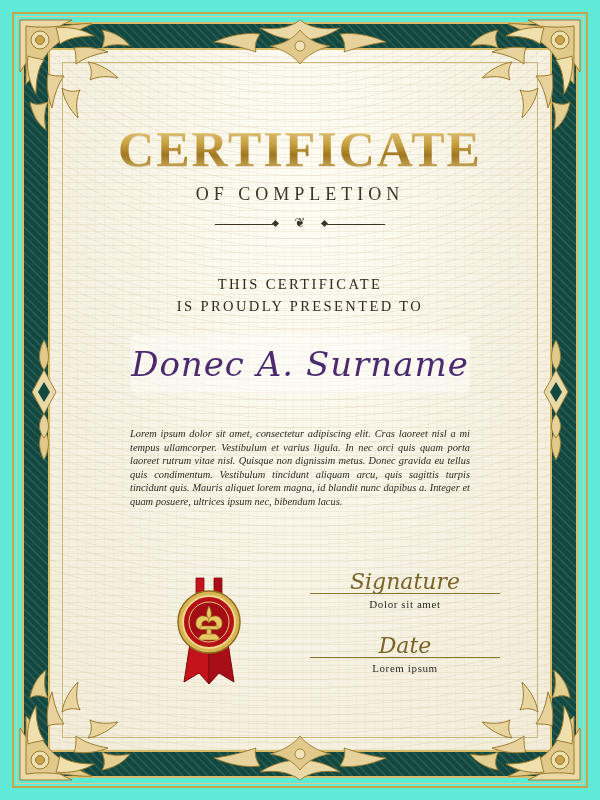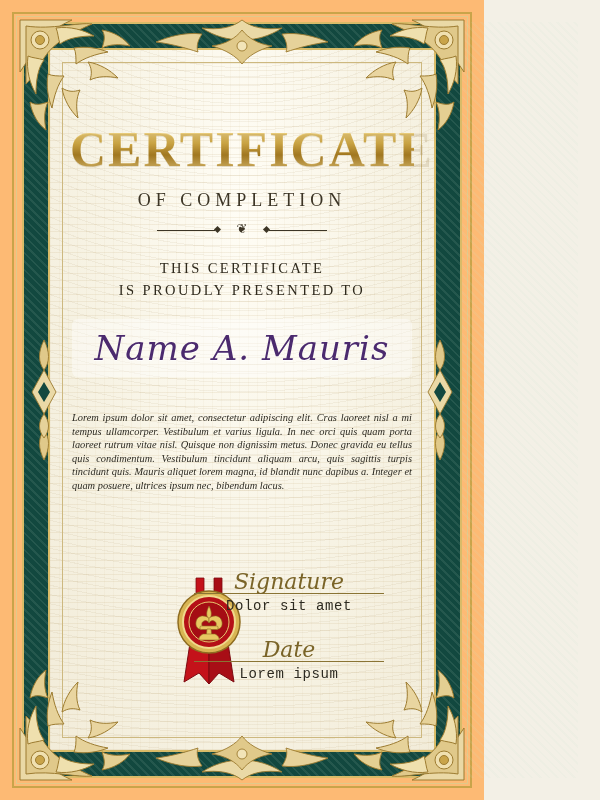--- a/index.html
+++ b/index.html
@@ -10,23 +10,23 @@
   body {
     width: 600px;
     height: 800px;
     overflow: hidden;
     font-family: "Liberation Serif", serif;
   }
 
   
   .page {
     position: relative;
-    width: 484px;
+    width: 600px;
     height: 800px;
-    background: #fdba74;
+    background: #5eead4;
   }
 
   
   .outer-keyline {
     position: absolute;
     left: 12px; top: 12px; right: 12px; bottom: 12px;
     border: 2px solid #c9a44a;
     box-sizing: border-box;
   }
   .outer-keyline2 {
@@ -144,21 +144,21 @@
     font-weight: bold;
     line-height: 1;
     background: linear-gradient(180deg, #f6e3a8 0%, #d8b14b 38%, #a87d22 62%, #e8cd82 100%);
     -webkit-background-clip: text;
     background-clip: text;
     color: transparent;
     text-shadow: 0 1px 0 rgba(120,90,30,0.15);
   }
 
   .subtitle {
-    margin-top: 16px;
+    margin-top: 10px;
     font-size: 18px;
     letter-spacing: 5px;
     color: #3c3526;
     font-family: "Liberation Serif", serif;
   }
 
   .divider {
     margin: 12px auto 0;
     width: 170px;
     height: 14px;
@@ -186,21 +186,21 @@
     position: absolute;
     left: 50%;
     top: -2px;
     transform: translateX(-50%);
     font-size: 13px;
     color: #3c3526;
     line-height: 16px;
   }
 
   .presented {
-    margin-top: 20px;
+    margin-top: 42px;
     font-size: 14.5px;
     letter-spacing: 2.4px;
     color: #2f2a1d;
     line-height: 22px;
     font-family: "Liberation Serif", serif;
   }
 
   .name-plate {
     margin: 18px auto 0;
     width: 340px;
@@ -258,24 +258,24 @@
     font-size: 22px;
     color: #7a6428;
     line-height: 20px;
   }
   .sig-rule {
     height: 1px;
     background: #8a7434;
     margin: 1px 0 4px;
   }
   .sig-caption {
-    font-size: 14px;
+    font-size: 11px;
     letter-spacing: 0.6px;
     color: #2d2a20;
-    font-family: Liberation Mono, monospace;
+    font-family: Liberation Serif, serif;
   }
 </style>
 </head>
 <body>
 
 <div class="page">
 
   <div class="outer-keyline"></div>
   <div class="outer-keyline2"></div>
 
@@ -420,21 +420,21 @@
       <span class="dot r"></span>
       <span class="ln r"></span>
     </div>
 
     <div class="presented">
       <div>THIS CERTIFICATE</div>
       <div>IS PROUDLY PRESENTED TO</div>
     </div>
 
     <div class="name-plate">
-      <div class="recipient">Name A. Mauris</div>
+      <div class="recipient">Donec A. Surname</div>
     </div>
 
     <div class="body-text">Lorem ipsum dolor sit amet, consectetur adipiscing elit. Cras laoreet nisl a mi tempus ullamcorper. Vestibulum et varius ligula. In nec orci quis quam porta laoreet rutrum vitae nisl. Quisque non dignissim metus. Donec gravida eu tellus quis condimentum. Vestibulum tincidunt aliquam arcu, quis sagittis turpis tincidunt quis. Mauris aliquet lorem magna, id blandit nunc dapibus a. Integer et quam posuere, ultrices ipsum nec, bibendum lacus.</div>
 
     <div class="sig-area">
 
       <div class="seal">
         <svg viewBox="0 0 86 120" width="86" height="120" aria-hidden="true">
 
           <path d="M26 60 L18 112 L33 103 L43 114 L43 62 Z" fill="#c4121a" stroke="#7d0a10" stroke-width="1"></path>

